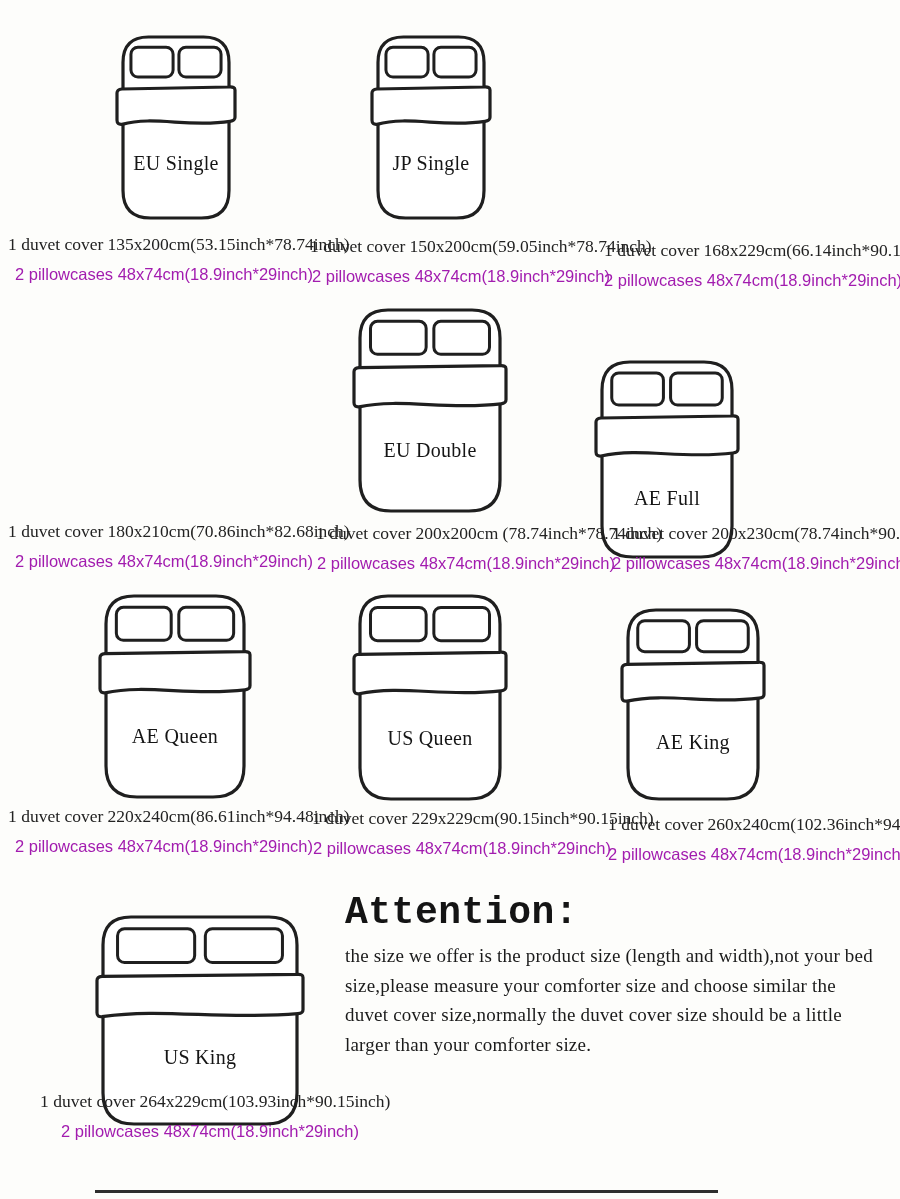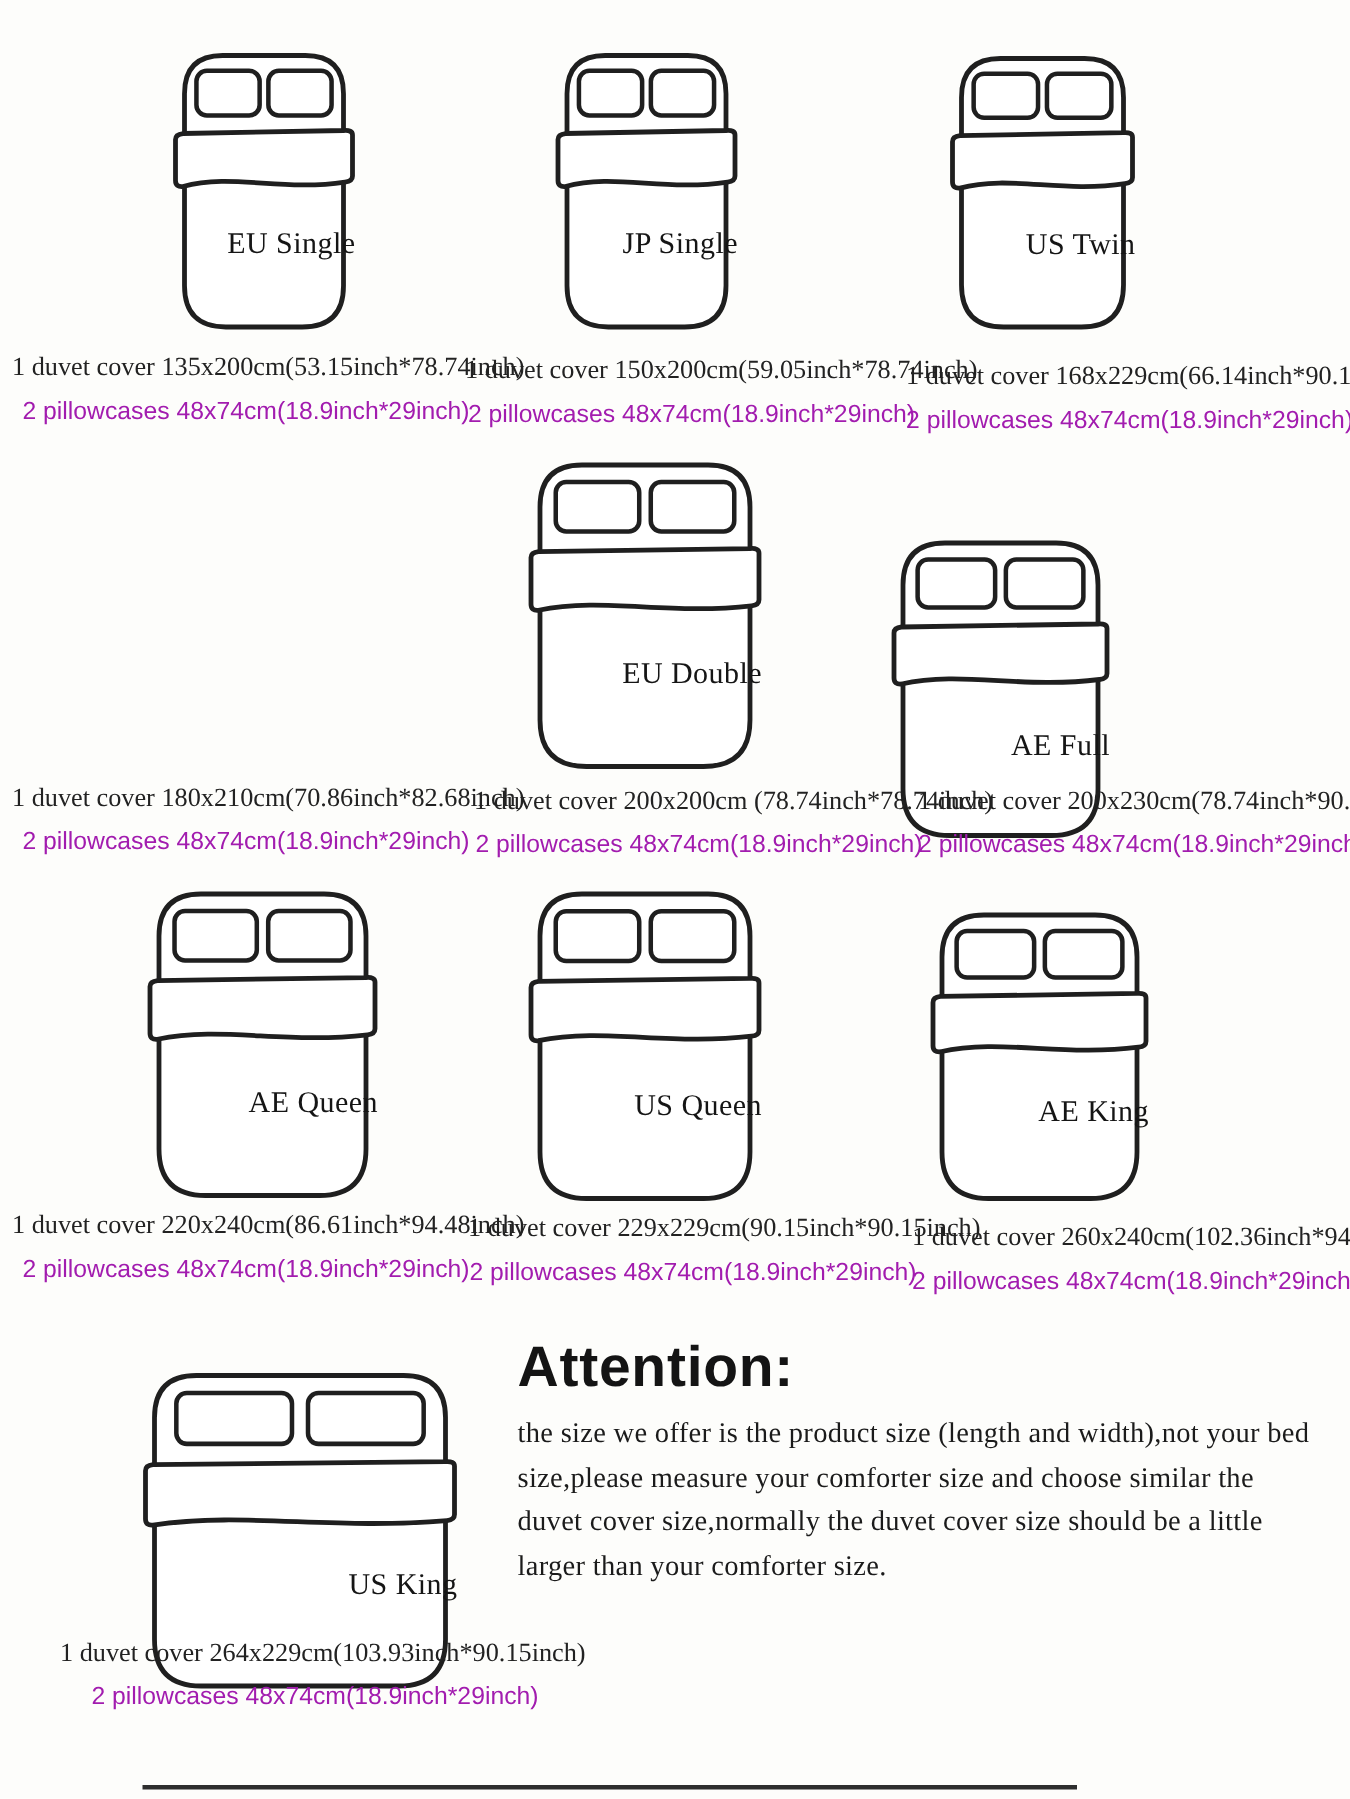--- a/index.html
+++ b/index.html
@@ -10,21 +10,21 @@
     background:#fdfdfb;
     overflow:hidden;
     font-family:"Liberation Serif", serif;
     color:#1c1c1c;
   }
   .cell{position:absolute;}
   .cell svg{display:block;position:absolute;left:0;top:0;}
   .bedlabel{
     position:absolute;left:0;right:0;top:69%;
     transform:translateY(-50%);
-    text-align:right;
+    text-align:center;
     font-family:"Liberation Serif", serif;
     font-size:20px;
     color:#151515;
     letter-spacing:0.3px;
     white-space:nowrap;
   }
   .caption{position:absolute;text-align:center;}
   .cap1{
     font-family:"Liberation Serif", serif;
     font-size:17.5px;color:#222222;
@@ -32,21 +32,21 @@
     white-space:nowrap;
   }
   .cap2{
     font-family:"Liberation Sans", sans-serif;
     font-size:16.5px;color:#a21caf;
     line-height:22px;
     white-space:nowrap;
   }
   .attention-heading{
     position:absolute;left:345px;top:891px;
-    font-family:Liberation Sans, sans-serif;
+    font-family:Liberation Mono, monospace;
     font-size:38px;font-weight:600;color:#141414;
     letter-spacing:0.5px;
   }
   .attention-body{
     position:absolute;left:345px;top:941px;width:556px;
     font-family:"Liberation Serif", serif;
     font-size:19px;color:#1b1b1b;
     line-height:29.5px;
     white-space:pre-line;
     letter-spacing:0.2px;
@@ -86,36 +86,20 @@
         <rect x="15.95" y="12.23" width="42.135" height="29.76" rx="7" ry="7" fill="#ffffff" stroke="#1f1f1f" stroke-width="3.008"></rect>
         <rect x="63.91499999999999" y="12.23" width="42.135" height="29.76" rx="7" ry="7" fill="#ffffff" stroke="#1f1f1f" stroke-width="3.008"></rect>
         <path d="M 2 58.01 Q 2 54.51 7 54.01
      L 114 52.01 Q 120 51.51 120 55.01
      L 120 82.35 Q 120 85.85 115 86.35
      C 73.2 92.85 39.04 80.35 7 89.35
      Q 2 89.85 2 85.35 Z" fill="#ffffff" stroke="#1f1f1f" stroke-width="3.2" stroke-linejoin="round" stroke-linecap="round"></path>
       </svg>
     <div class="bedlabel">JP Single</div>
   </div>
-  <div class="cell bed-cell" style="left:633px;top:37px;width:124px;height:184px;">
-    <svg viewBox="0 0 124 184" width="124" height="184">
-        <path d="M 33.92 2 L 90.08 2 Q 116 2 116 27.919999999999998
-     L 116 152.92 Q 116 181 87.92 181
-     L 36.08 181 Q 8 181 8 152.92
-     L 8 27.919999999999998 Q 8 2 33.92 2 Z" fill="#ffffff" stroke="#1f1f1f" stroke-width="3.2" stroke-linejoin="round" stroke-linecap="round"></path>
-        <rect x="16.1" y="12.12" width="42.93" height="29.44" rx="7" ry="7" fill="#ffffff" stroke="#1f1f1f" stroke-width="3.008"></rect>
-        <rect x="64.97" y="12.12" width="42.93" height="29.44" rx="7" ry="7" fill="#ffffff" stroke="#1f1f1f" stroke-width="3.008"></rect>
-        <path d="M 2 57.44 Q 2 53.94 7 53.44
-     L 116 51.44 Q 122 50.94 122 54.44
-     L 122 81.39999999999999 Q 122 84.89999999999999 117 85.39999999999999
-     C 74.39999999999999 91.89999999999999 39.68 79.39999999999999 7 88.39999999999999
-     Q 2 88.89999999999999 2 84.39999999999999 Z" fill="#ffffff" stroke="#1f1f1f" stroke-width="3.2" stroke-linejoin="round" stroke-linecap="round"></path>
-      </svg>
-    <div class="bedlabel">US Twin</div>
-  </div>
 
   <div class="caption" style="left:8px;top:233px;width:312px;">
     <div class="cap1">1 duvet cover 135x200cm(53.15inch*78.74inch)</div>
     <div class="cap2">2 pillowcases 48x74cm(18.9inch*29inch)</div>
   </div>
   <div class="caption" style="left:310px;top:235px;width:302px;">
     <div class="cap1">1 duvet cover 150x200cm(59.05inch*78.74inch)</div>
     <div class="cap2">2 pillowcases 48x74cm(18.9inch*29inch)</div>
   </div>
   <div class="caption" style="left:604px;top:239px;width:296px;">

